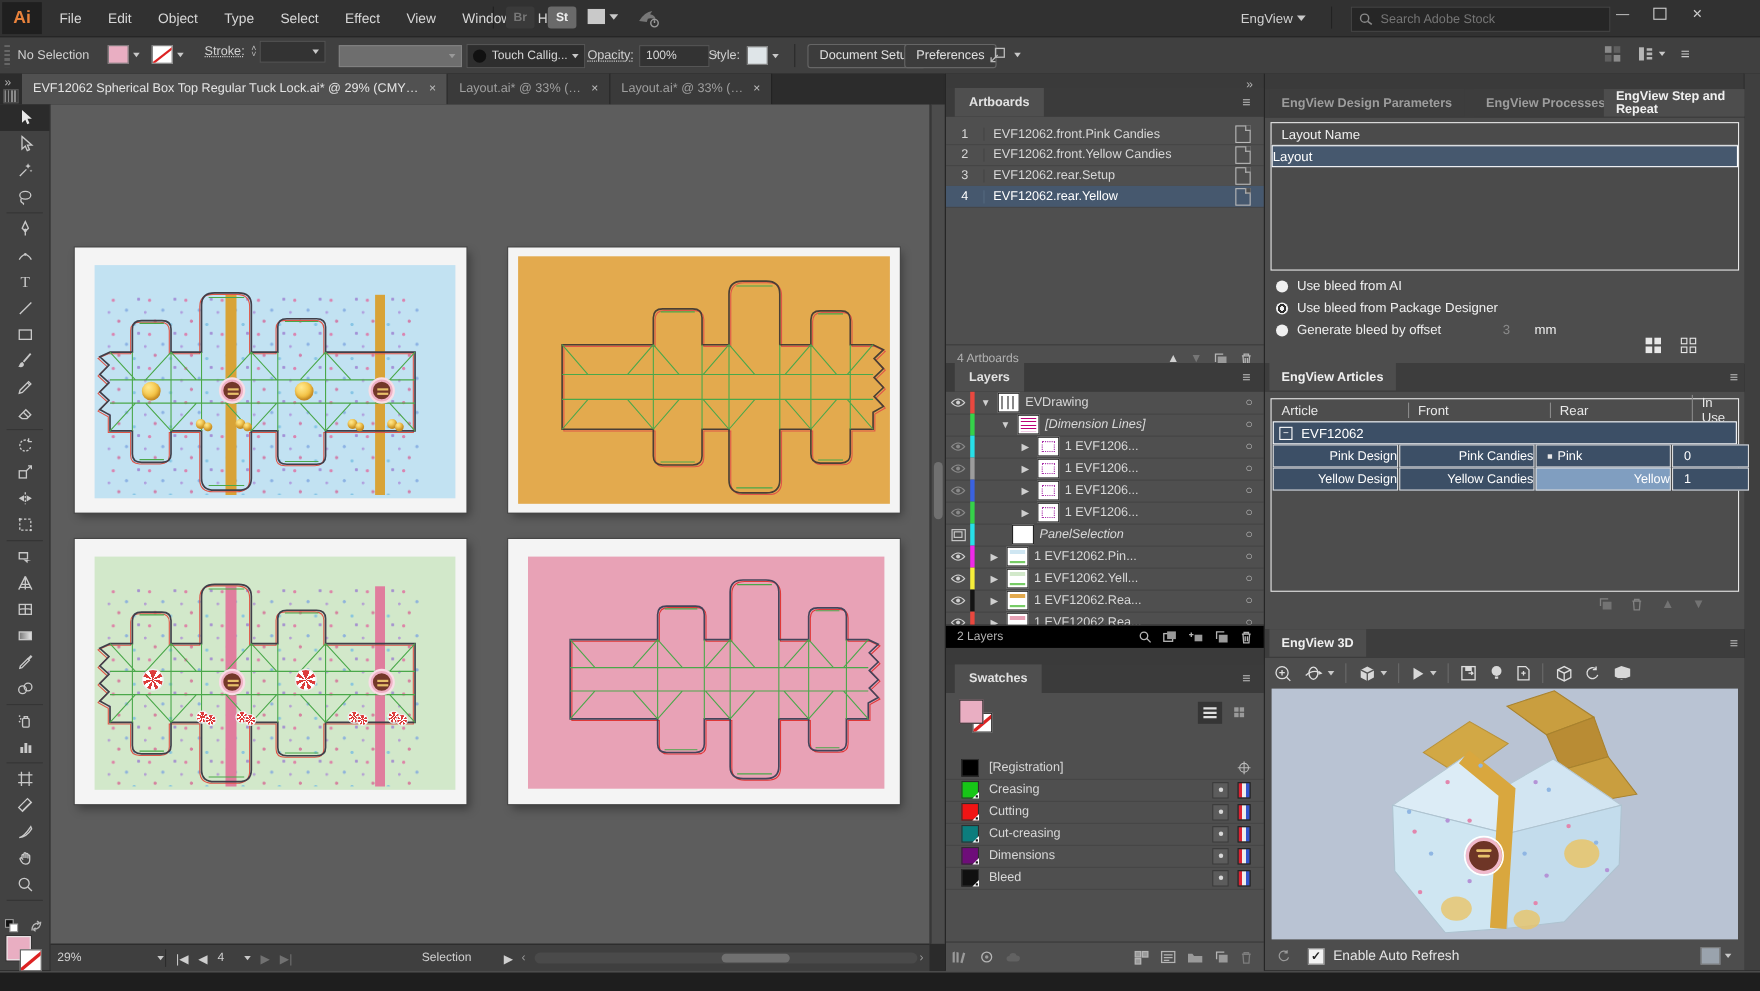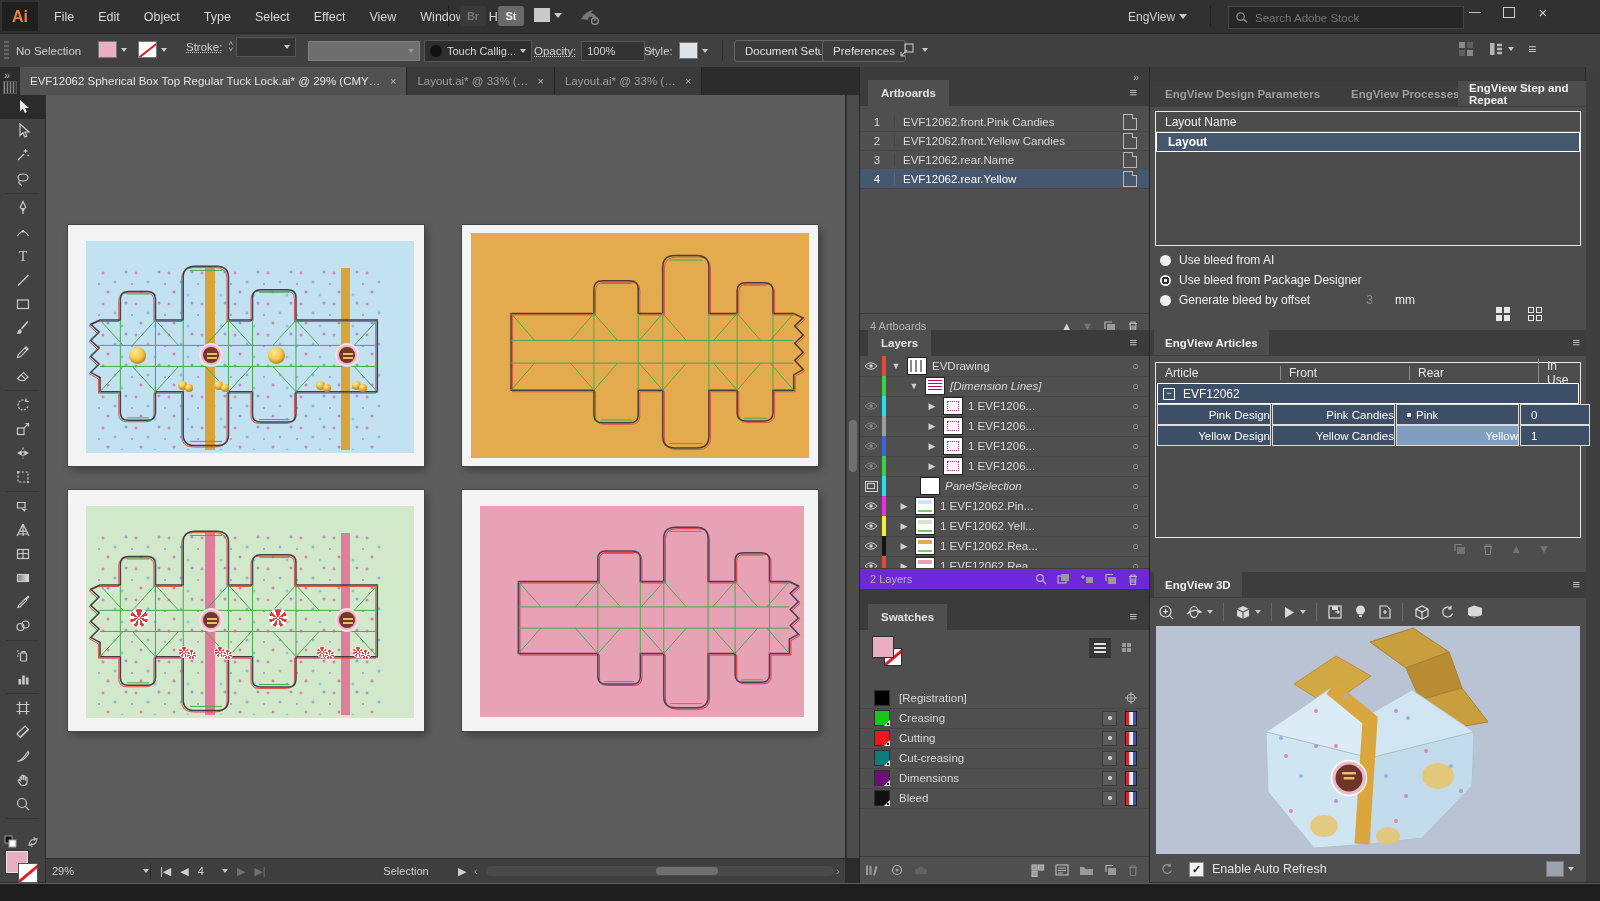--- a/index.html
+++ b/index.html
@@ -610,21 +610,21 @@
           <span style="margin-left:8px;">EVF12062.front.Pink Candies</span>
           <span class="page-ic" style="margin-left:auto;margin-right:12px;"></span>
         </div>
         <div class="listrow" style="top:25px;height:19px;">
           <span style="width:34px;text-align:center;border-right:1px solid #454545;">2</span>
           <span style="margin-left:8px;">EVF12062.front.Yellow Candies</span>
           <span class="page-ic" style="margin-left:auto;margin-right:12px;"></span>
         </div>
         <div class="listrow" style="top:44px;height:19px;">
           <span style="width:34px;text-align:center;border-right:1px solid #454545;">3</span>
-          <span style="margin-left:8px;">EVF12062.rear.Name</span>
+          <span style="margin-left:8px;">EVF12062.rear.Setup</span>
           <span class="page-ic" style="margin-left:auto;margin-right:12px;"></span>
         </div>
         <div class="listrow sel" style="top:63px;height:19px;">
           <span style="width:34px;text-align:center;border-right:1px solid #54687e;">4</span>
           <span style="margin-left:8px;">EVF12062.rear.Yellow</span>
           <span class="page-ic" style="margin-left:auto;margin-right:12px;"></span>
         </div>
       </div>
       <div class="panel-bot" style="left:0;top:233px;width:100%;height:24px;background:#4f4f4f;border-top:1px solid #3c3c3c;">
         <span style="margin-left:10px;">4 Artboards</span>
@@ -803,21 +803,21 @@
             </span>
           <span class="colorbar" style="background:#e9483f;"></span>
           <span class="twist" style="margin-left:12px;">▶</span>
           <span class="thumb">
               <span style="position:absolute;inset:2px;background:linear-gradient(#e8a2b6 40%,#fff 40%);border-bottom:2px solid #7c6;"></span>
             </span>
           <span>1 EVF12062.Rea...</span>
           <span class="target">○</span>
         </div>
       </div>
-      <div class="panel-bot" style="left:0;top:238px;width:100%;height:20px;background:#6d28d9;border-top:1px solid #3c3c3c;">
+      <div class="panel-bot" style="left:0;top:238px;width:100%;height:20px;background:#000000;border-top:1px solid #3c3c3c;">
         <span style="margin-left:10px;">2 Layers</span>
         <span class="boticon" style="margin-left:auto;">
             <svg width="12" height="12" viewBox="0 0 12 12">
               <circle cx="5" cy="5" r="3.4"></circle>
               <path d="M7.5 7.5 L11 11"></path>
             </svg>
           </span>
         <span class="boticon">
             <svg width="13" height="12" viewBox="0 0 13 12">
               <rect x="1" y="3" width="8" height="7"></rect>
@@ -975,21 +975,21 @@
           </div>
         <div class="evtab active" style="left:308px;">
             <span>EngView Step and Repeat</span>
           </div>
       </div>
       <div class="pbody" style="top:26px;height:224px;background:#4d4d4d;">
         <div class="ev-listbox" style="left:5px;top:4px;width:424px;height:133px;">
           <div style="height:19px;display:flex;align-items:center;padding-left:9px;color:#f0f0f0;font-size:12px;border-bottom:1px solid #6a6a6a;">
               <span>Layout Name</span>
             </div>
-          <div class="ev-selrow" style="height:18px;display:flex;align-items:center;padding-left:11px;font-size:12px;font-weight:bold;">
+          <div class="ev-selrow" style="height:18px;display:flex;align-items:center;padding-left:0;font-size:12px;">
               <span>Layout</span>
             </div>
         </div>
         <div class="abs hflex" style="left:10px;top:146px;color:#f0f0f0;font-size:12px;">
           <span class="radio"></span>
             <span>Use bleed from AI</span>
         </div>
         <div class="abs hflex" style="left:10px;top:166px;color:#f0f0f0;font-size:12px;">
           <span class="radio sel"></span>
             <span>Use bleed from Package Designer</span>

